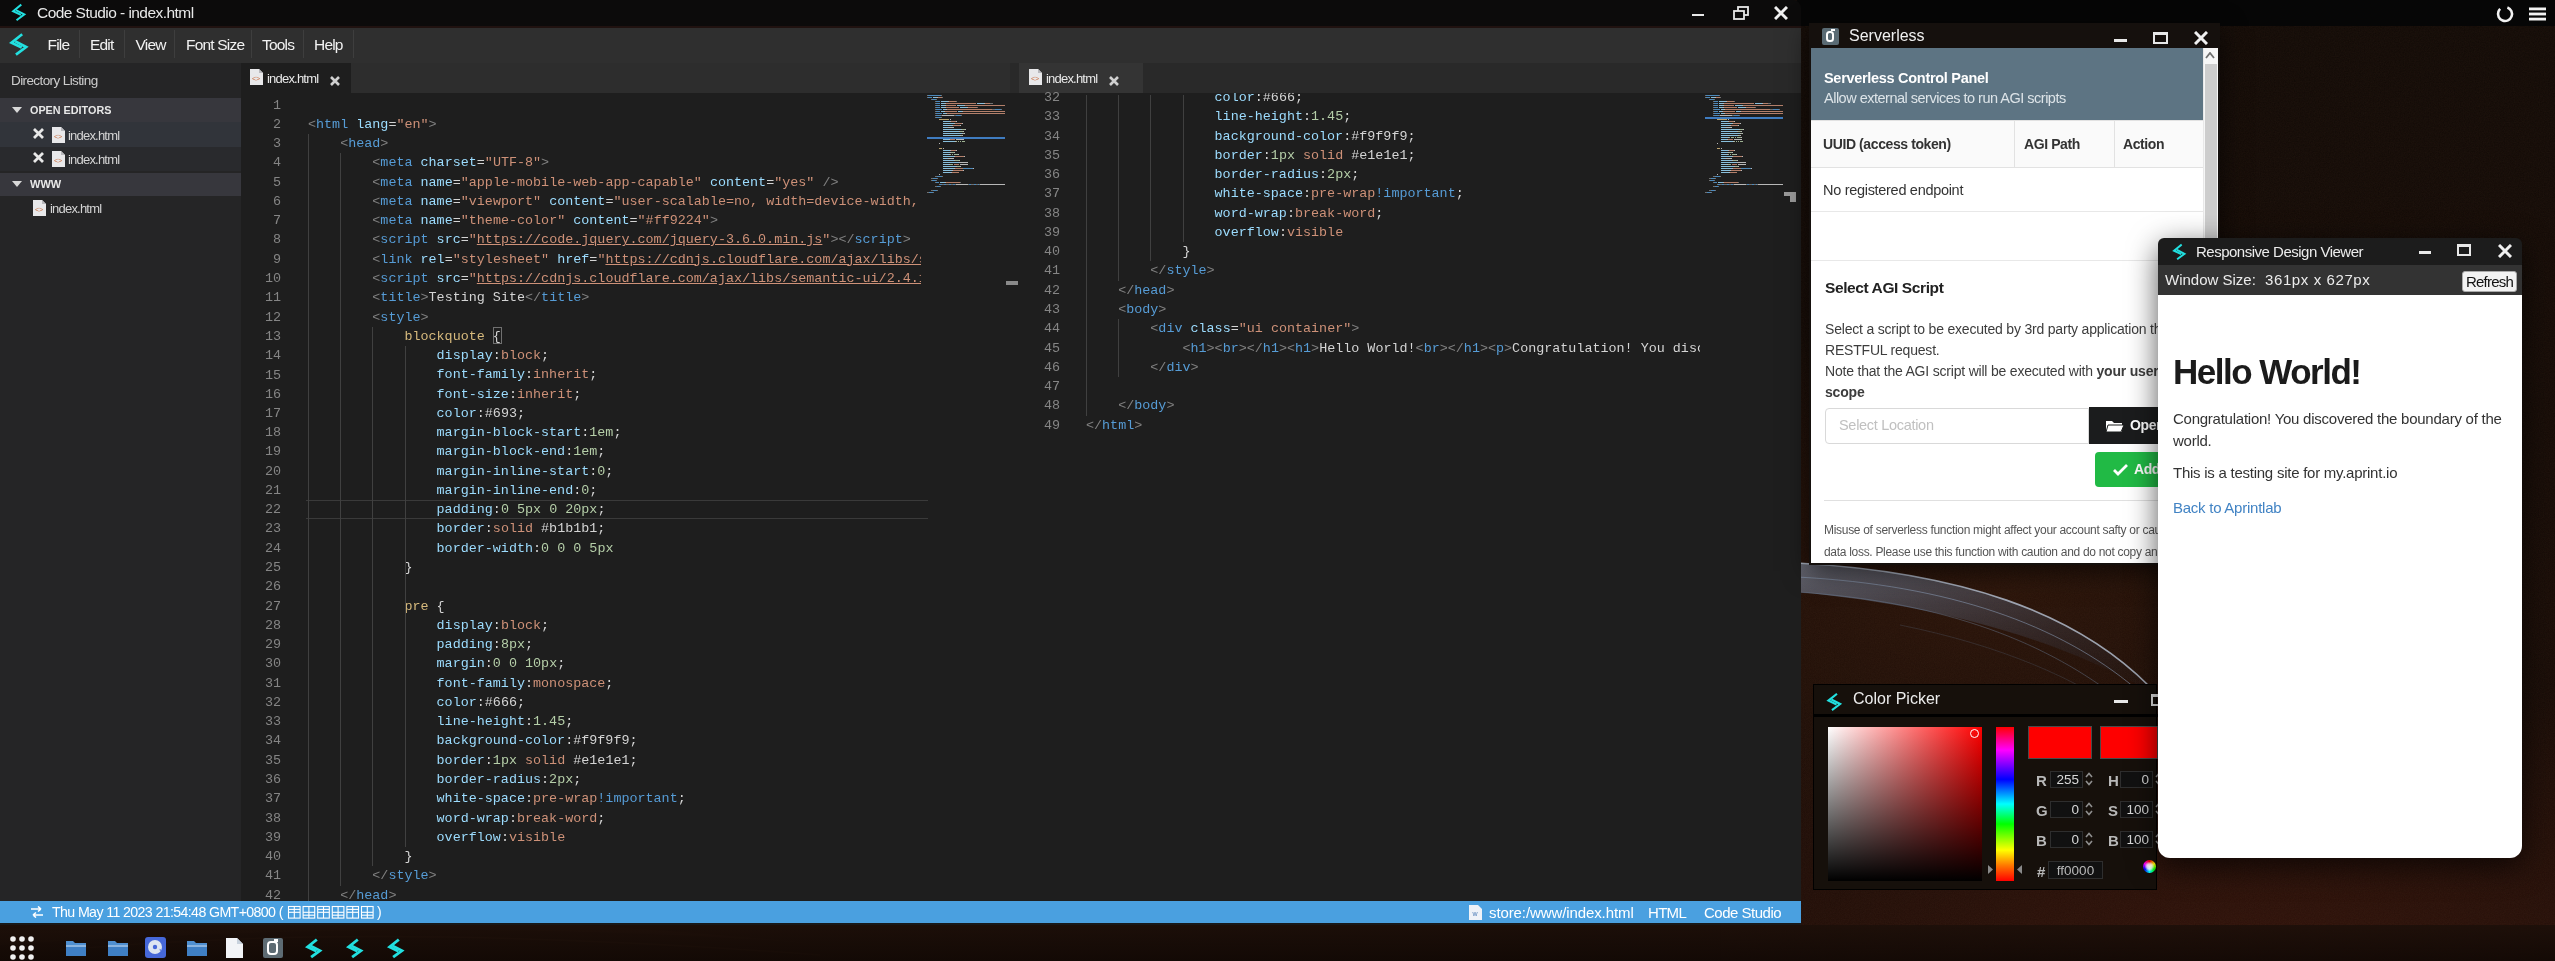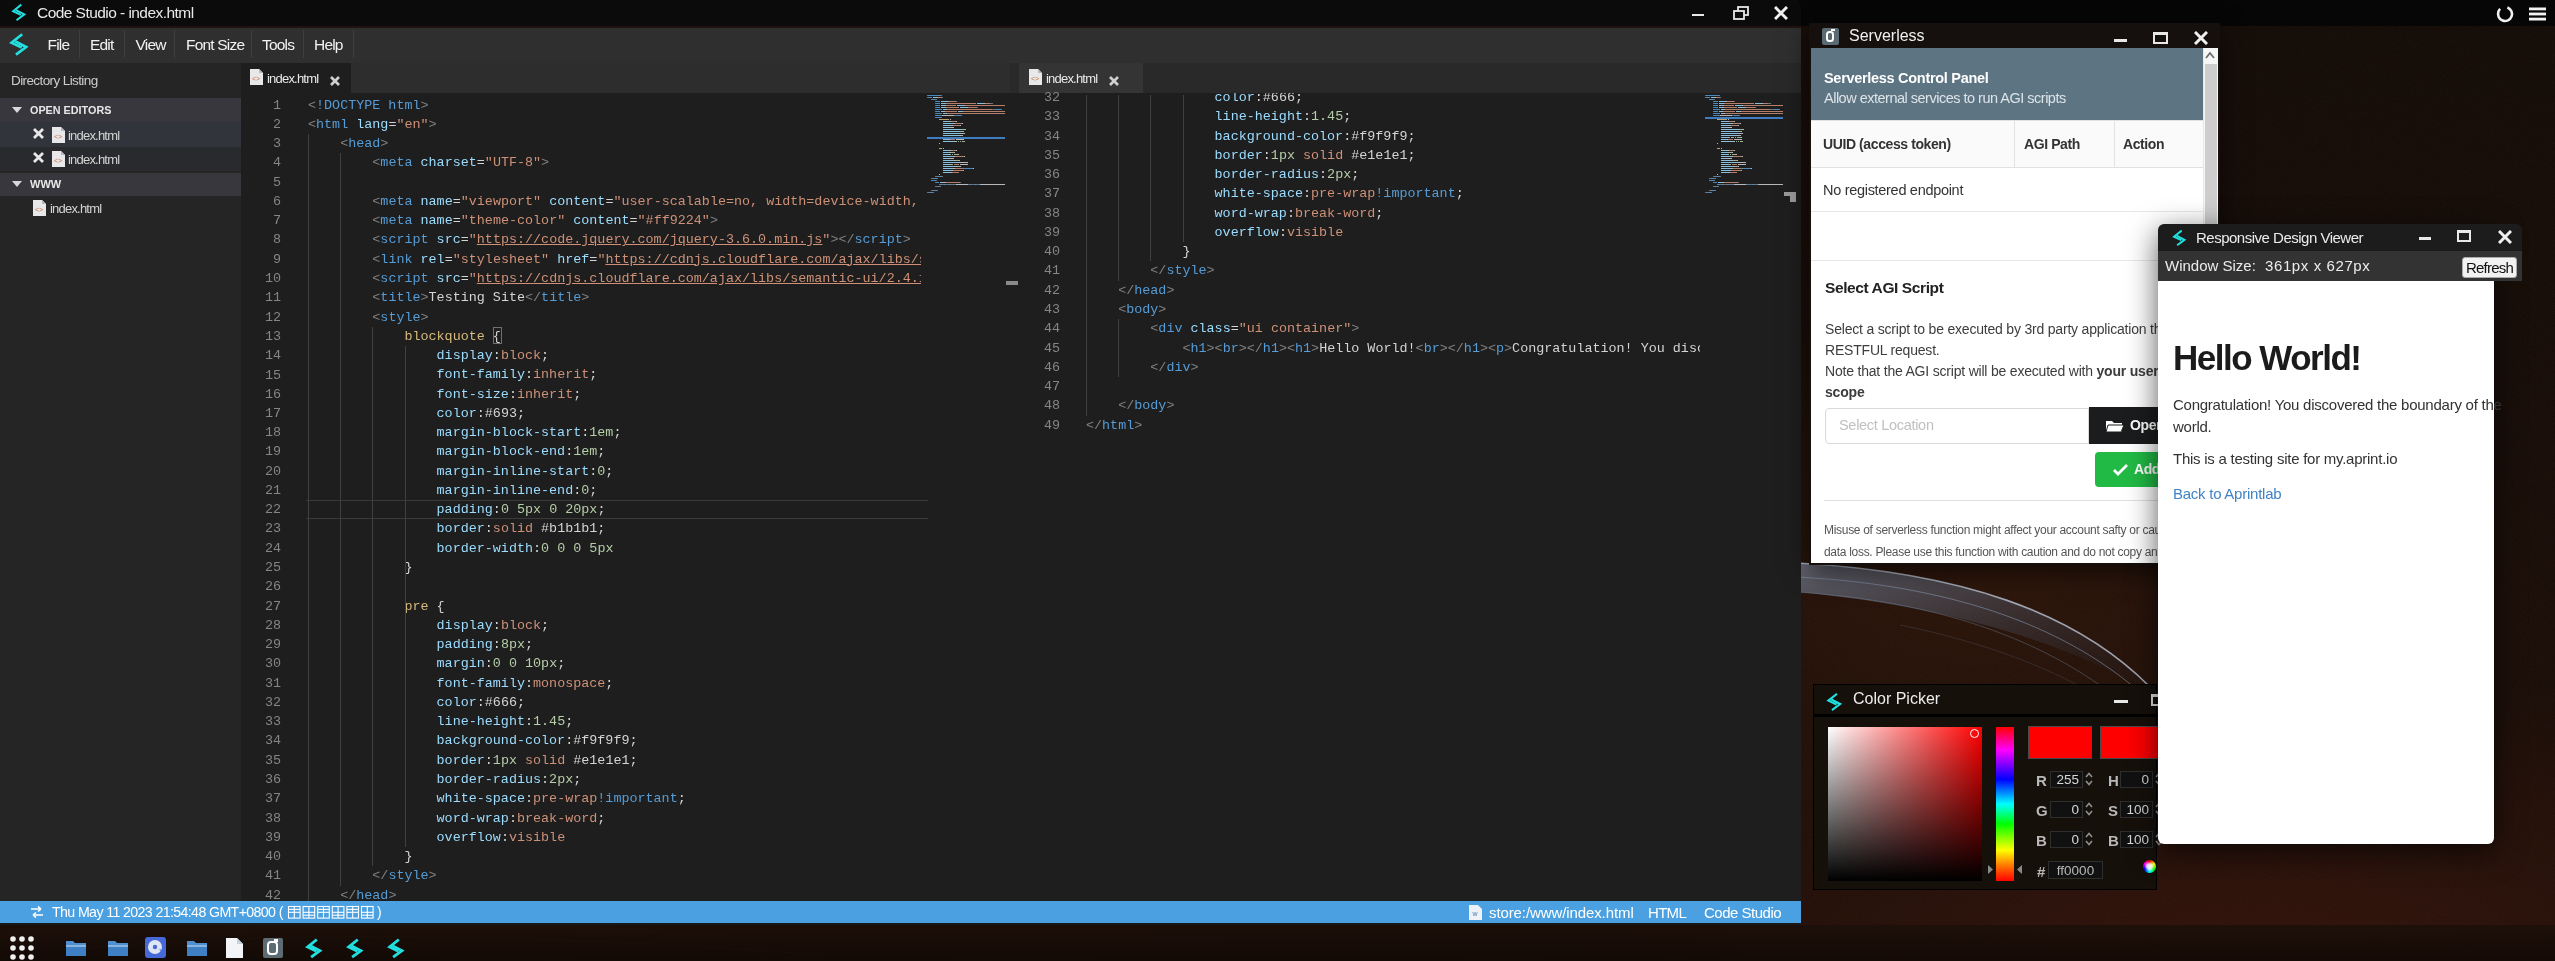--- a/index.html
+++ b/index.html
@@ -246,24 +246,24 @@
       <div class="ln" style="top:706.9px">36</div>
       <div class="ln" style="top:726.2px">37</div>
       <div class="ln" style="top:745.5px">38</div>
       <div class="ln" style="top:764.8px">39</div>
       <div class="ln" style="top:784.0px">40</div>
       <div class="ln" style="top:803.3px">41</div>
       <div class="ln" style="top:822.6px">42</div>
     </div>
 <div class="ab" style="left:308px;top:63px;width:613px;height:838px;overflow:hidden">
 <div class="ab" style="left:0;top:-63px;width:620px;height:901px">
-        <div class="cl" style="top:95.5px"><i class="p">&lt;</i><i class="t">!DOCTYPE html</i><i class="p">&gt;</i></div>
 <div class="cl" style="top:114.8px"><i></i><i class="p">&lt;</i><i class="t">html</i><i> </i><i class="a">lang</i><i>=</i><i class="s">"en"</i><i class="p">&gt;</i></div>
 <div class="cl" style="top:134.0px"><i>    </i><i class="p">&lt;</i><i class="t">head</i><i class="p">&gt;</i></div>
 <div class="cl" style="top:153.3px"><i>        </i><i class="p">&lt;</i><i class="t">meta</i><i> </i><i class="a">charset</i><i>=</i><i class="s">"UTF-8"</i><i class="p">&gt;</i></div>
+<div class="cl" style="top:172.6px"><i>        </i><i class="p">&lt;</i><i class="t">meta</i><i> </i><i class="a">name</i><i>=</i><i class="s">"apple-mobile-web-app-capable"</i><i> </i><i class="a">content</i><i>=</i><i class="s">"yes"</i><i class="p"> /&gt;</i></div>
 <div class="cl" style="top:191.8px"><i>        </i><i class="p">&lt;</i><i class="t">meta</i><i> </i><i class="a">name</i><i>=</i><i class="s">"viewport"</i><i> </i><i class="a">content</i><i>=</i><i class="s">"user-scalable=no, width=device-width, initial-scale=1.0"</i></div>
 <div class="cl" style="top:211.1px"><i>        </i><i class="p">&lt;</i><i class="t">meta</i><i> </i><i class="a">name</i><i>=</i><i class="s">"theme-color"</i><i> </i><i class="a">content</i><i>=</i><i class="s">"#ff9224"</i><i class="p">&gt;</i></div>
 <div class="cl" style="top:230.4px"><i>        </i><i class="p">&lt;</i><i class="t">script</i><i> </i><i class="a">src</i><i>=</i><i class="s">"</i><i class="u">https://code.jquery.com/jquery-3.6.0.min.js</i><i class="s">"</i><i class="p">&gt;</i><i></i><i class="p">&lt;/</i><i class="t">script</i><i class="p">&gt;</i></div>
 <div class="cl" style="top:249.7px"><i>        </i><i class="p">&lt;</i><i class="t">link</i><i> </i><i class="a">rel</i><i>=</i><i class="s">"stylesheet"</i><i> </i><i class="a">href</i><i>=</i><i class="s">"</i><i class="u">https://cdnjs.cloudflare.com/ajax/libs/semantic-ui/2.4.1/semantic.min.css</i></div>
 <div class="cl" style="top:268.9px"><i>        </i><i class="p">&lt;</i><i class="t">script</i><i> </i><i class="a">src</i><i>=</i><i class="s">"</i><i class="u">https://cdnjs.cloudflare.com/ajax/libs/semantic-ui/2.4.1/semantic.min.js</i></div>
 <div class="cl" style="top:288.2px"><i>        </i><i class="p">&lt;</i><i class="t">title</i><i class="p">&gt;</i><i>Testing Site</i><i></i><i class="p">&lt;/</i><i class="t">title</i><i class="p">&gt;</i></div>
 <div class="cl" style="top:326.7px"><i>            </i><i class="sel">blockquote</i><i> </i><i>{</i></div>
 <div class="cl" style="top:307.5px"><i>        </i><i class="p">&lt;</i><i class="t">style</i><i class="p">&gt;</i></div>
 <div class="cl" style="top:346.0px"><i>                </i><i class="a">display</i><i>:</i><i class="s">block</i><i>;</i></div>
 <div class="cl" style="top:365.3px"><i>                </i><i class="a">font-family</i><i>:</i><i class="s">inherit</i><i>;</i></div>
@@ -986,21 +986,21 @@
     <div class="ab" style="left:306px;top:146px;width:33px;height:17px;background:#111;border:1px solid #2e2e2e;color:#d8d8d8;font-size:13.5px;text-align:right;line-height:16px;padding-right:3px">100</div>
     <svg width="8" height="14" class="ab" style="left:341px;top:147px">
       <path d="M1,5 L4,1.5 L7,5" stroke="#909090" stroke-width="1.6" fill="none"></path>
       <path d="M1,9 L4,12.5 L7,9" stroke="#909090" stroke-width="1.6" fill="none"></path>
     </svg>
     <div class="ab" style="left:223px;top:178px;color:#b8b8b8;font-size:15px;font-weight:bold">#</div>
     <div class="ab" style="left:234px;top:176px;width:55px;height:18px;background:#111;border:1px solid #2e2e2e;color:#b8b8b8;font-size:13.5px;text-align:center;line-height:17px">ff0000</div>
     <div class="ab" style="left:329px;top:175px;width:13px;height:13px;border-radius:50%;background:radial-gradient(circle at 50% 50%, #ffffff 0%, rgba(255,255,255,0.85) 28%, rgba(255,255,255,0) 55%),conic-gradient(#f00,#ff0,#0f0,#0ff,#00f,#f0f,#f00)"></div>
 </div>
 
-<div class="win" style="left:2158px;top:224px;width:336px;height:620px;background:#fff;border-radius:6px;box-shadow:0 8px 30px rgba(0,0,0,0.65)">
+<div class="win" style="left:2158px;top:238px;width:364px;height:620px;background:#fff;border-radius:12px;box-shadow:0 8px 30px rgba(0,0,0,0.65)">
  <div class="ab" style="left:0;top:0;width:364px;height:27px;background:#1c1c1c;border-radius:6px 6px 0 0"></div>
  <svg width="18" height="18" viewBox="0 0 28 30" class="ab" style="left:12px;top:5px">
 <g stroke="#22e0e0" stroke-width="3.2" fill="none" stroke-linecap="square">
 <path d="M17.2,3.6 L5.6,12.9 L16.4,18"></path>
         <path d="M11.5,12 L23.2,18 L12.2,26.2"></path>
       </g>
     </svg>
  <div class="ab" style="left:38px;top:5px;color:#ececec;font-size:15px;letter-spacing:-0.5px">Responsive Design Viewer</div>
  <div class="ab" style="left:261px;top:13px;width:12px;height:2.6px;background:#e8e8e8"></div>
  <div class="ab" style="left:299px;top:6px;width:14px;height:12px;border:2px solid #e8e8e8;border-top-width:3.5px"></div>

